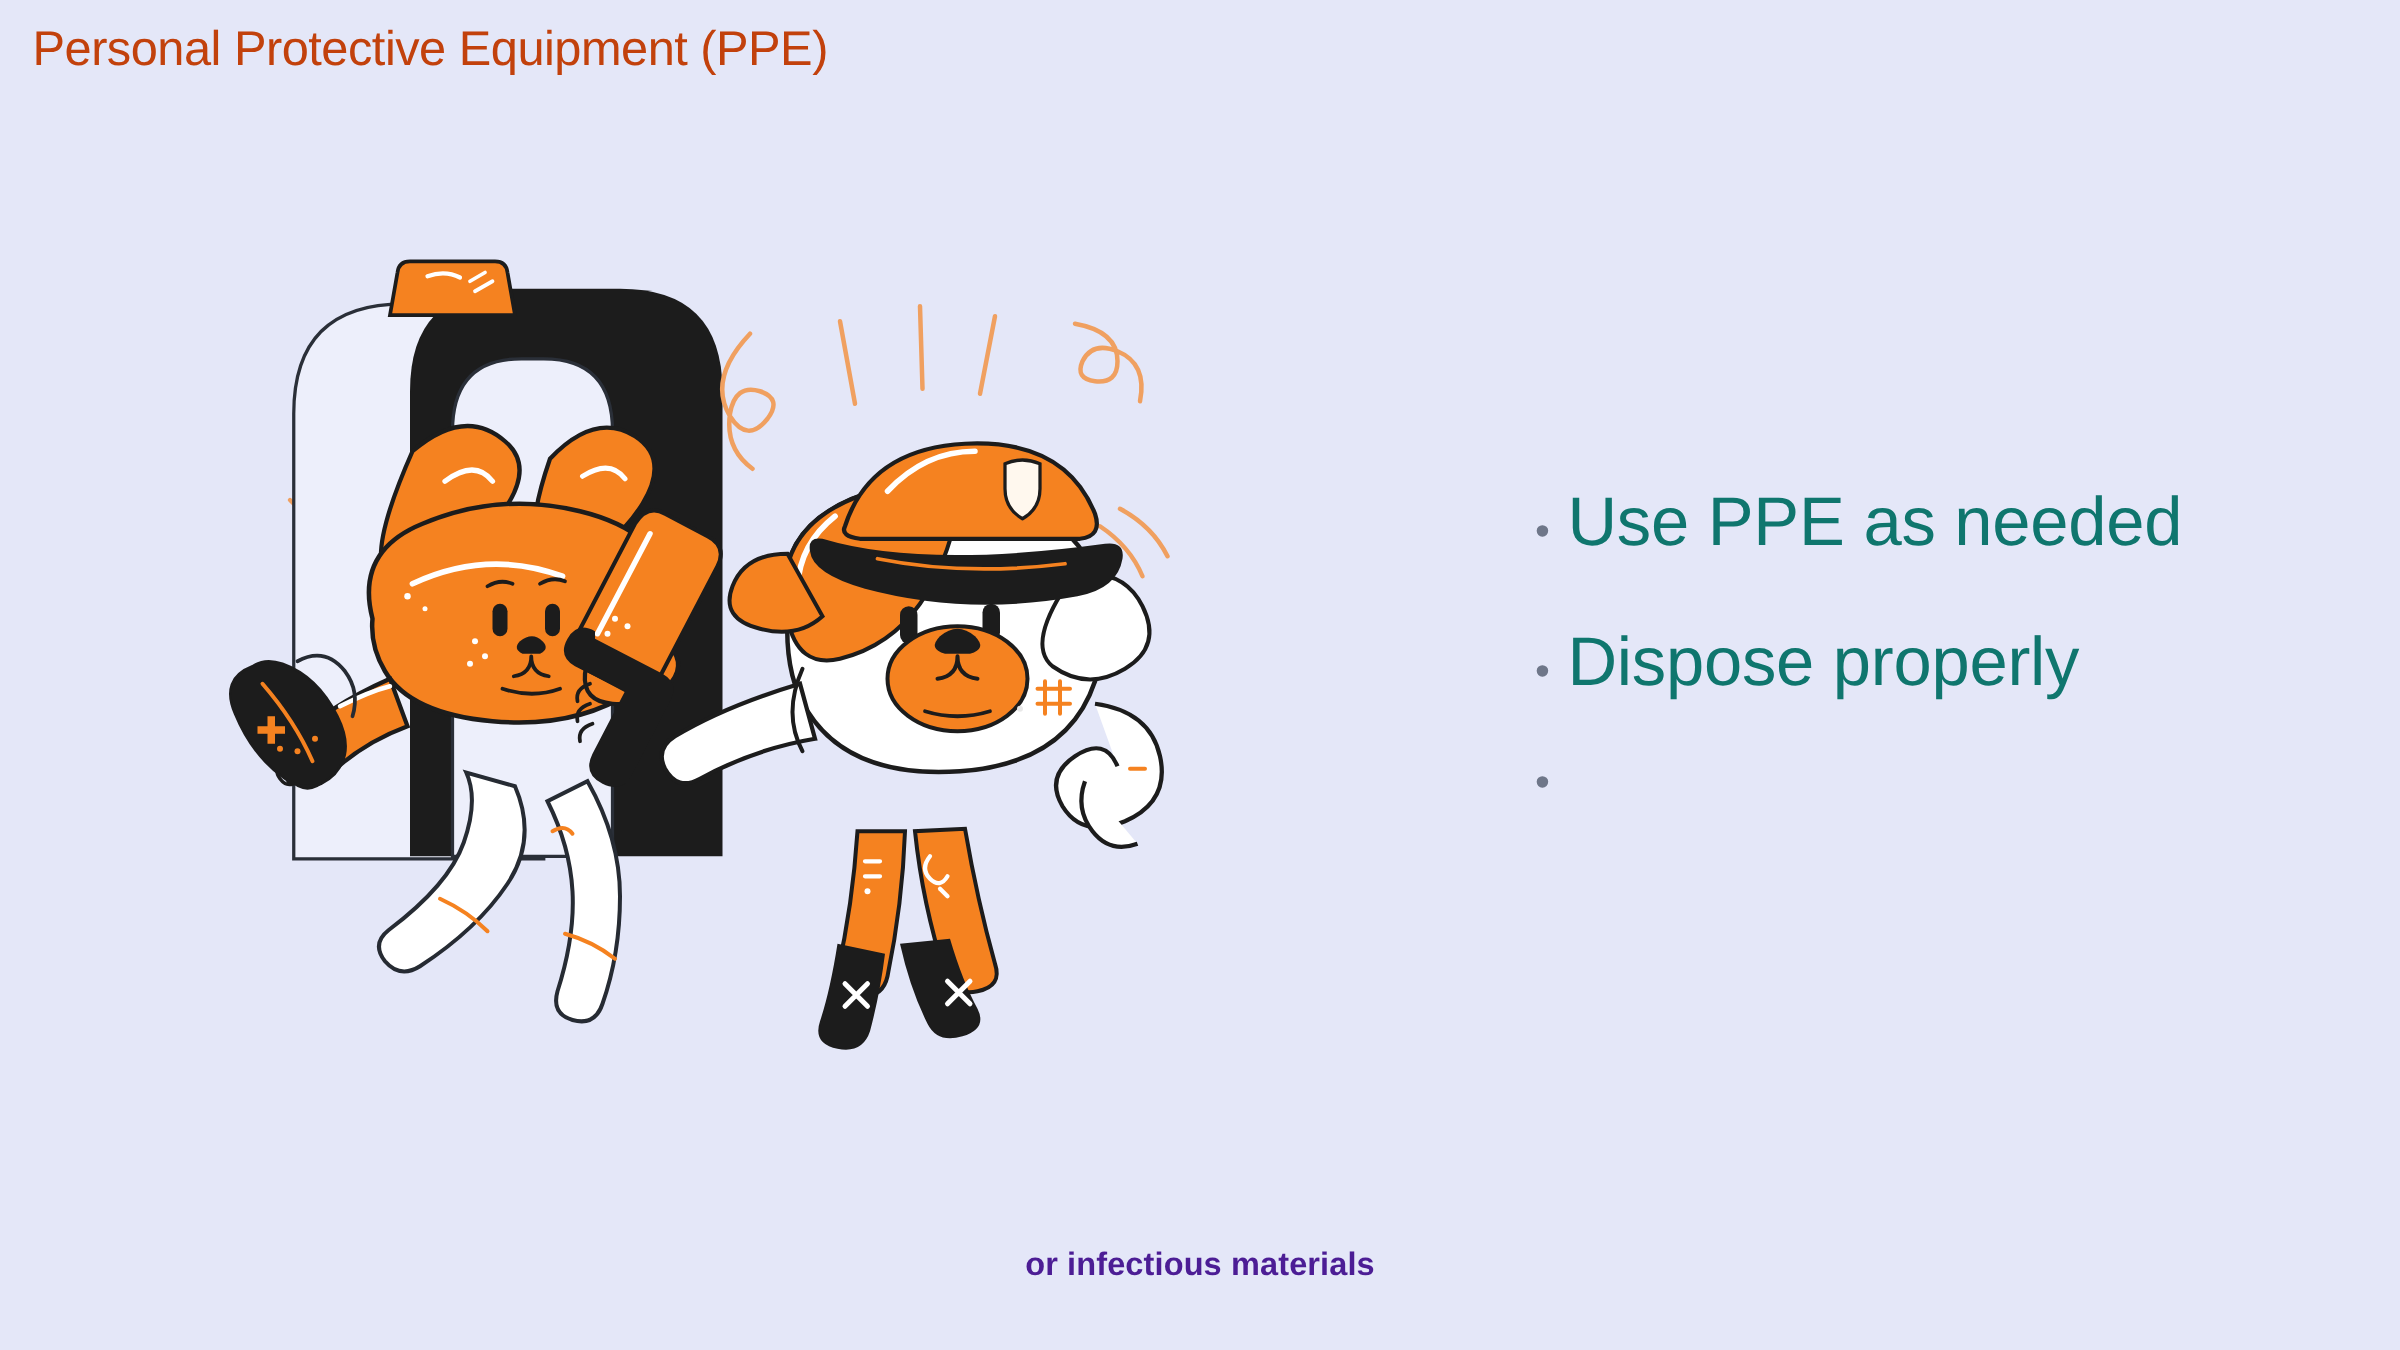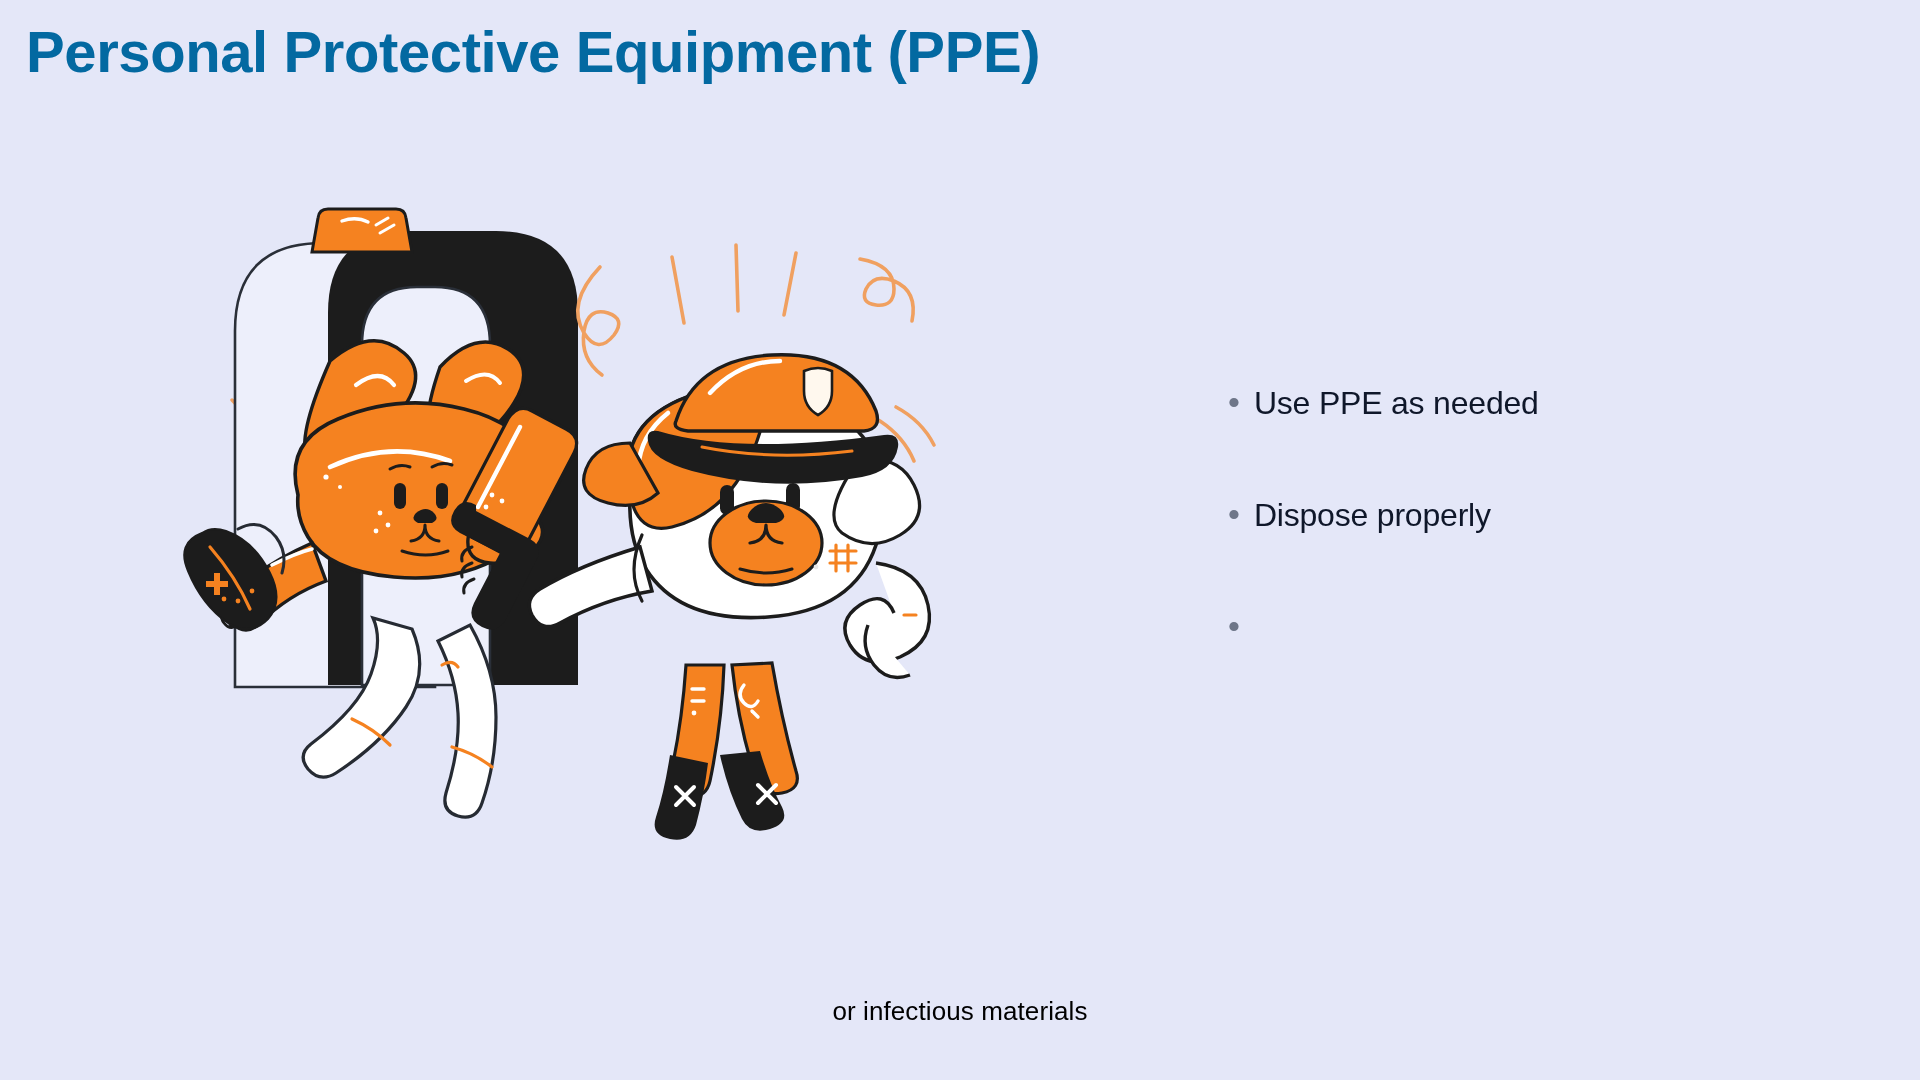--- a/index.html
+++ b/index.html
@@ -19,23 +19,23 @@
     position: absolute;
     inset: 0;
     background: #e4e7f8;
   }
 
   
   .page-title {
     position: absolute;
     left: 26px;
     top: 18px;
-    font-size: 58px;
-    font-weight: bold;
-    color: #0369a1;
+    font-size: 39px;
+    font-weight: normal;
+    color: #c2410c;
     letter-spacing: -0.4px;
     white-space: nowrap;
   }
 
   
   .illustration {
     position: absolute;
     left: 180px;
     top: 195px;
     width: 960px;
@@ -60,37 +60,37 @@
     height: 112px;
   }
   .bullet-dot {
     color: #6e7689;
     font-size: 34px;
     line-height: 1;
     margin-right: 14px;
     flex: none;
   }
   .bullet-text {
-    font-size: 32px;
+    font-size: 55px;
     font-weight: 400;
-    color: #0f172a;
+    color: #0f766e;
     white-space: nowrap;
     letter-spacing: -0.2px;
   }
 
   
   .caption {
     position: absolute;
     left: 0;
     right: 0;
     top: 996px;
     text-align: center;
     font-size: 26px;
-    font-weight: normal;
-    color: #000000;
+    font-weight: bold;
+    color: #4c1d95;
     letter-spacing: 0.1px;
   }
 </style>
 </head>
 <body>
 
 <div class="slide">
 
   <div class="page-title">Personal Protective Equipment (PPE)</div>
 

